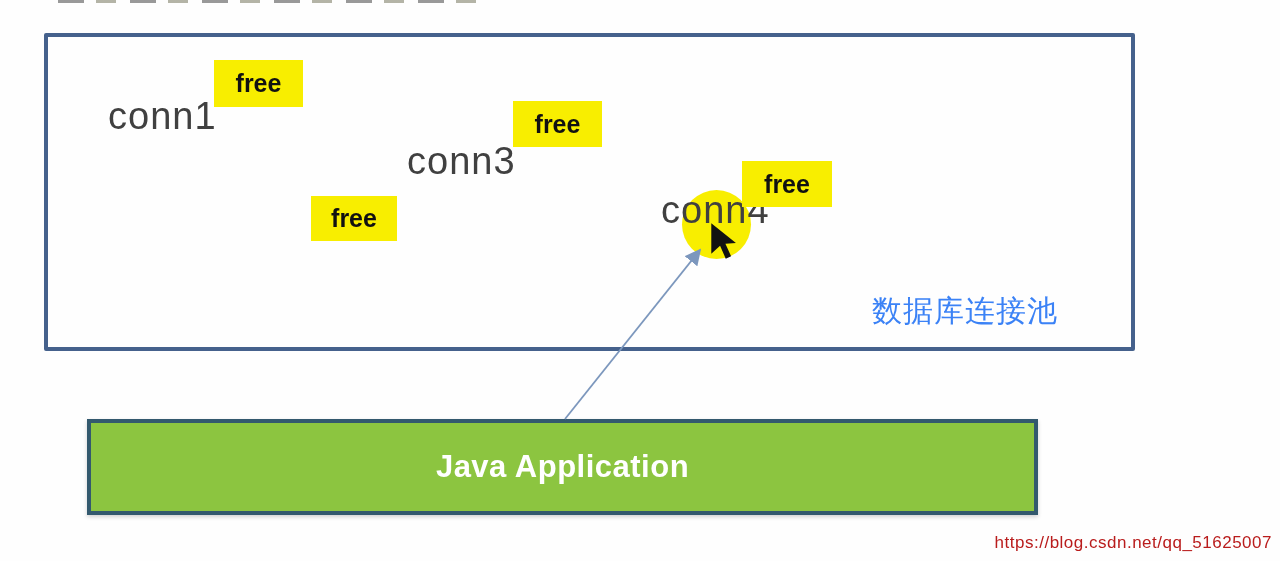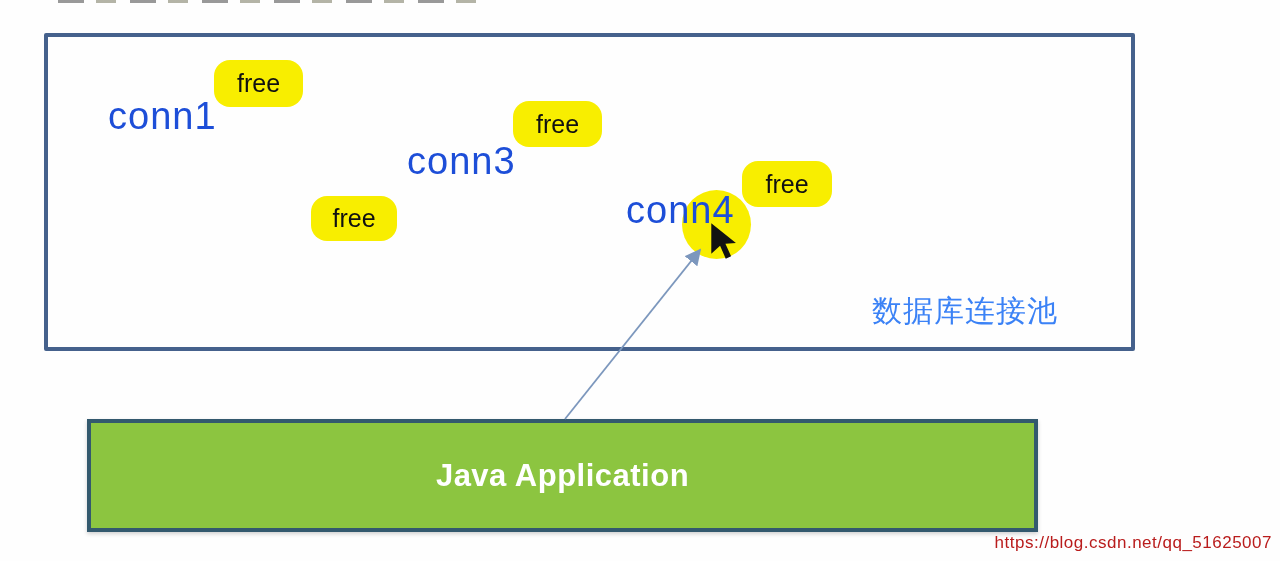--- a/index.html
+++ b/index.html
@@ -25,38 +25,37 @@
     position:absolute; left:44px; top:33px;
     width:1091px; height:318px;
     border:4px solid #45618c;
     border-radius:2px;
     background:transparent;
   }
 
   .conn-label {
     position:absolute;
     font-size:38px; line-height:1;
-    color:#1d4ed8;
+    color:#404040;
     letter-spacing:1px;
     z-index:3;
   }
   .conn1 { left:108px; top:97px; }
   .conn2 { left:197px; top:209px; }
   .conn3 { left:407px; top:142px; }
-  .conn4 { left:626px; top:191px; }
+  .conn4 { left:661px; top:191px; }
 
   .free-tag {
     position:absolute;
     background:#f8ee00;
     color:#111111;
-    font-weight:normal;
+    font-weight:bold;
     font-size:25px;
     display:flex; align-items:center; justify-content:center;
     z-index:4;
-    border-radius:16px;
   }
   .free1 { left:214px; top:60px;  width:89px; height:47px; }
   .free2 { left:311px; top:196px; width:86px; height:45px; }
   .free3 { left:513px; top:101px; width:89px; height:46px; }
   .free4 { left:742px; top:161px; width:90px; height:46px; }
 
   .highlight-circle {
     position:absolute;
     left:682px; top:190px;
     width:69px; height:69px;
@@ -82,21 +81,21 @@
     position:absolute; left:872px; top:293px;
     font-family:"Liberation Serif","DejaVu Serif",serif;
     font-size:30px; line-height:1.2;
     color:#3b82f6;
     letter-spacing:1px;
     z-index:1;
   }
 
   .app-box {
     position:absolute; left:87px; top:419px;
-    width:951px; height:113px;
+    width:951px; height:96px;
     background:#8cc540;
     border:4px solid #33596e;
     display:flex; align-items:center; justify-content:center;
     box-shadow:0 2px 4px rgba(0,0,0,.18);
     z-index:1;
   }
   .app-label {
     color:#ffffff;
     font-weight:bold;
     font-size:31px;

